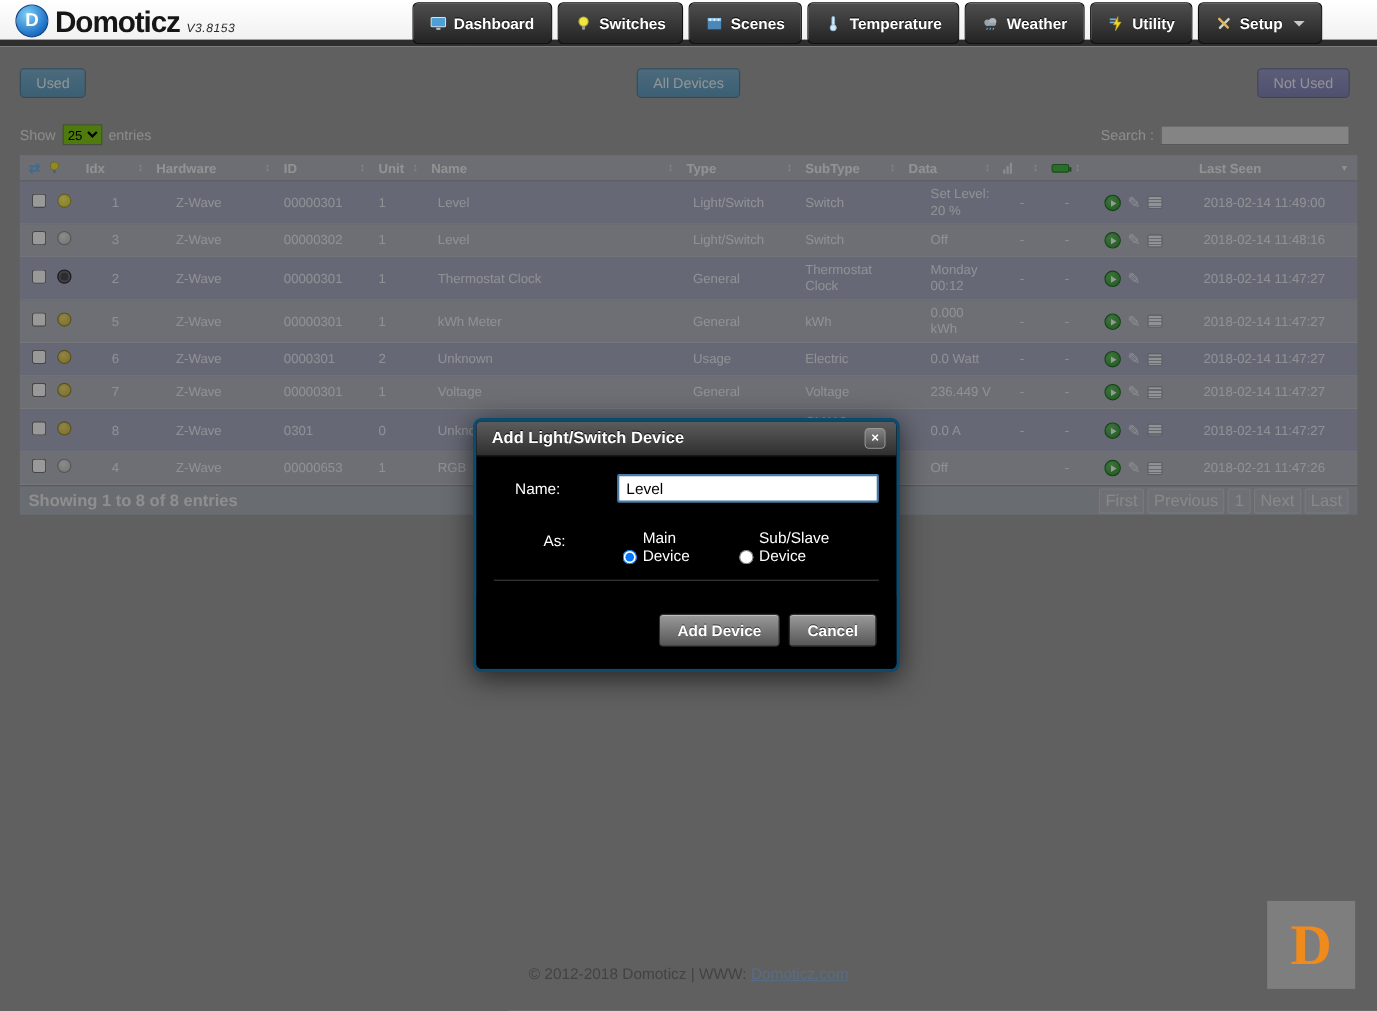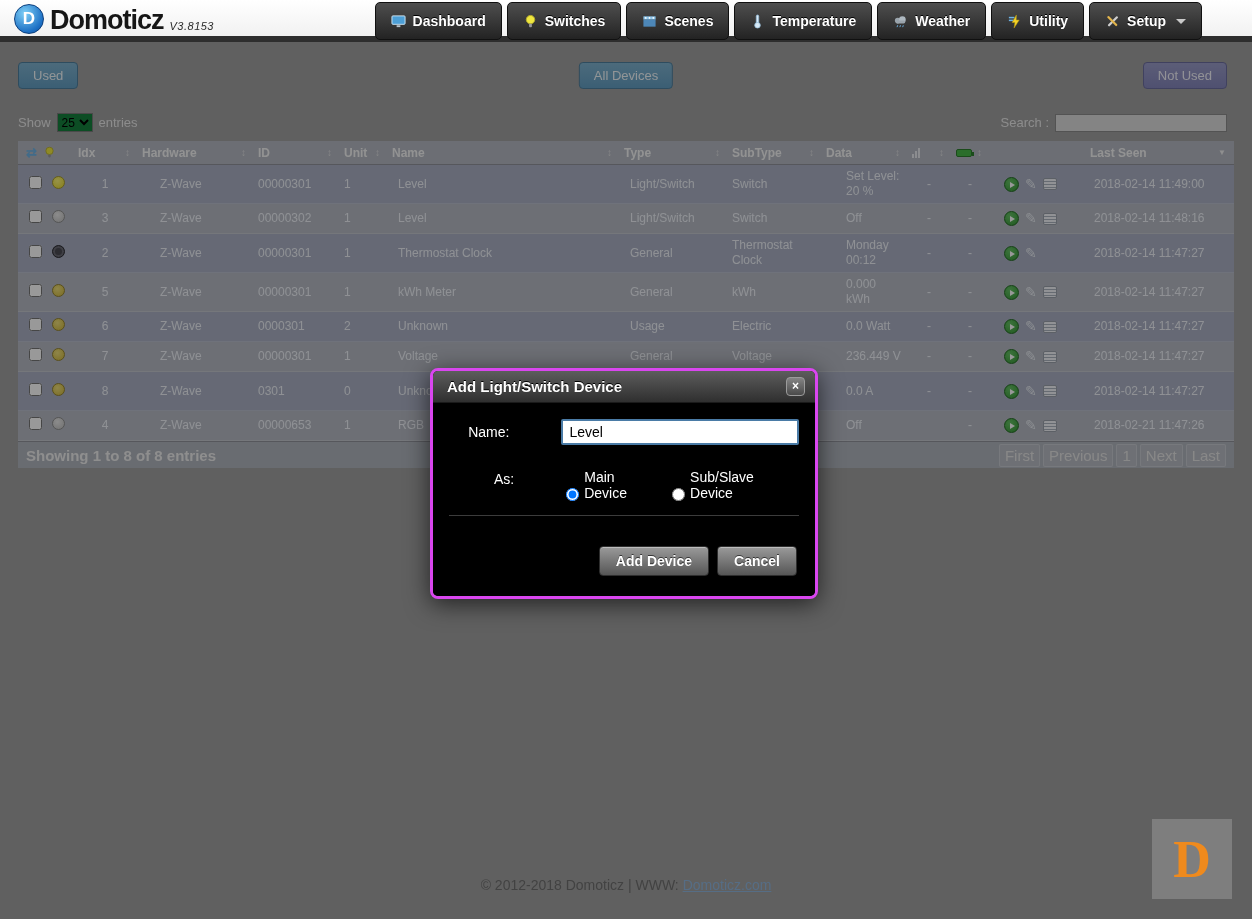--- a/index.html
+++ b/index.html
@@ -22,21 +22,21 @@
   .content { position:absolute; top:42px; left:0; right:0; bottom:0; background:#a0a0a0; }
   .overlay { position:absolute; top:42px; left:0; right:0; bottom:0; background:rgba(0,0,0,0.40); z-index:50; }
 
   .filter-row { display:flex; justify-content:space-between; align-items:center; padding:20px 25px 0 18px; }
   .btn-blue { background:linear-gradient(#7fb2cf,#639ec2); border:1px solid #4d7f9e; color:#f2f8fb; font-size:13px; padding:5px 14px; border-radius:4px; cursor:pointer; }
   .btn-purple { background:linear-gradient(#9a9cc8,#8486bb); border:1px solid #6b6d9e; color:#f2f2fa; font-size:13px; padding:5px 14px; border-radius:4px; cursor:pointer; }
   .filter-center { position:absolute; left:50%; transform:translateX(-50%); }
 
   .controls-row { display:flex; justify-content:space-between; align-items:center; margin:24px 25px 0 18px; color:#e9e9e9; font-size:13px; }
   .show-group, .search-group { display:flex; align-items:center; gap:6px; }
-  .page-size-select { font-size:12px; background:#15803d; border:1px solid #7a7a7a; height:19px; }
+  .page-size-select { font-size:12px; background:#84cc16; border:1px solid #7a7a7a; height:19px; }
   .search-input { width:172px; height:18px; background:#dcdcdc; border:1px solid #8a8a8a; font-size:12px; padding:0 4px; }
 
   
   .dtable { margin:9px 18px 0 18px; font-size:12px; }
   .trow { display:grid; grid-template-columns:26px 30px 64px 116px 86px 48px 232px 108px 94px 86px 44px 38px 96px 1fr; align-items:center; }
   .thead { background:#b4b8c2; border-bottom:1px solid #8f929a; min-height:24px; color:#f4f4f4; font-weight:bold; }
   .th { display:flex; align-items:center; justify-content:space-between; padding:3px 8px 3px 4px; }
   .sort-both::after { content:"↕"; font-size:10px; color:#e6e6e6; opacity:.85; }
   .sort-desc::after { content:"▼"; font-size:8px; color:#eeeeee; }
   .th-icons { grid-column:1 / 3; display:flex; align-items:center; gap:6px; padding-left:8px; }
@@ -69,21 +69,21 @@
   .pagination { display:flex; gap:3px; font-weight:normal; }
   .page-btn { padding:2px 5px; background:rgba(255,255,255,0.10); border:1px solid rgba(255,255,255,0.22); border-radius:2px; color:#e3e3e3; cursor:pointer; }
 
   
   .copyright { position:absolute; bottom:26px; left:0; right:0; text-align:center; color:#6f6f6f; font-size:14px; }
   .copyright a { color:#8fb6de; text-decoration:underline; cursor:pointer; }
   .watermark { position:absolute; right:20px; bottom:20px; width:80px; height:80px; background:#7e7e7e; display:flex; align-items:center; justify-content:center; z-index:60; }
   .watermark span { color:#ef8a1d; font-size:52px; font-weight:bold; font-family:"Liberation Serif", serif; }
 
   
-  .modal { position:absolute; left:430px; top:368px; width:388px; background:#000; border:3px solid #d946ef; border-radius:8px; box-shadow:0 5px 25px rgba(0,0,0,0.65); z-index:100; overflow:hidden; }
+  .modal { position:absolute; left:430px; top:380px; width:388px; background:#000; border:3px solid #0c4a6e; border-radius:8px; box-shadow:0 5px 25px rgba(0,0,0,0.65); z-index:100; overflow:hidden; }
   .modal-header { height:32px; background:linear-gradient(#5d5d5d,#2f2f2f); border-bottom:1px solid #1a1a1a; display:flex; align-items:center; justify-content:space-between; padding:0 10px 0 14px; }
   .modal-title { color:#fff; font-size:15px; font-weight:bold; text-shadow:0 -1px 0 #000; }
   .modal-close { width:19px; height:19px; background:linear-gradient(#848484,#4a4a4a); border:1px solid #9b9b9b; border-radius:4px; color:#fff; font-size:12px; font-weight:bold; line-height:17px; text-align:center; cursor:pointer; }
   .modal-body { padding:16px 16px 14px 16px; color:#fff; font-size:14px; }
   .form-row { display:flex; align-items:center; margin-bottom:12px;gap:40px; }
   .form-label { width:78px; text-align:right; padding-right:12px; }
   .name-input { width:258px; height:26px; background:#fff; border:2px solid #4a7ba6; border-radius:2px; font-size:14px; padding:0 6px; color:#000; }
   .radio-group { display:flex; align-items:center; gap:12px; }
   .radio-item { display:flex; align-items:flex-end; gap:5px; cursor:pointer;margin-top:12px; }
   .radio-item input { width:13px; height:13px; cursor:pointer; }

